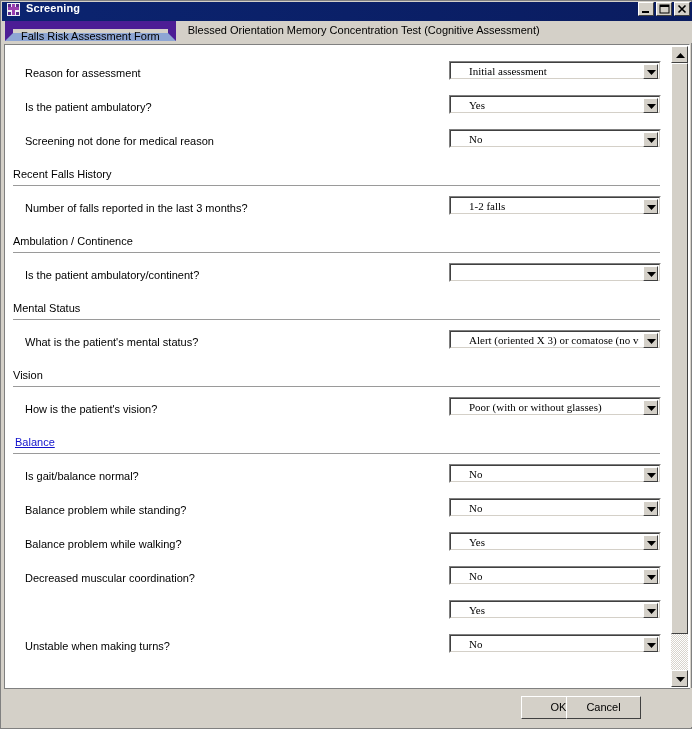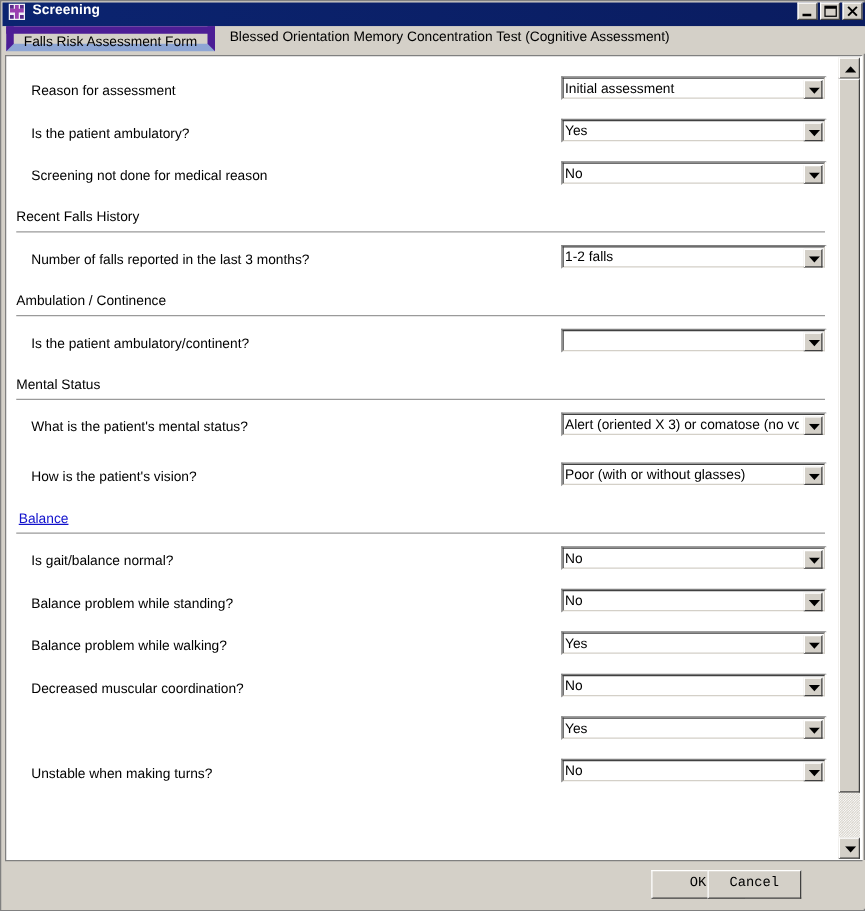--- a/index.html
+++ b/index.html
@@ -80,21 +80,21 @@
     line-height: 19px;
     padding: 0 8px;
     font-size: 11px;
     color: #000;
     box-sizing: border-box;
     white-space: nowrap;
     cursor: default;
   }
   .tab.active {
     background: #d4d0c8;
-    border: 6px solid #4c1d95;
+    border: 8px solid #4c1d95;
     border-bottom-color: #8ea6d4;
     line-height: 15px;
     font-weight: normal;
   }
   .tab.inactive {
     background: transparent;
     border: 2px solid transparent;
     line-height: 15px;
     margin-left: 2px;
     text-align: center;
@@ -152,28 +152,29 @@
   .combo-inner {
     position: absolute;
     left: 0; top: 0; right: 0; bottom: 0;
     border: 1px solid;
     border-color: #404040 #d4d0c8 #d4d0c8 #404040;
     box-sizing: border-box;
     background: #ffffff;
   }
   .combo-text {
     position: absolute;
-    left: 1px; top: 1px;
+    left: 18px; top: 1px;
     right: 20px;
     height: 15px;
     line-height: 15px;
     font-size: 11px;
     color: #000;
     white-space: nowrap;
     overflow: hidden;
+    font-family: Liberation Serif, serif;
   }
   .combo-arrow {
     position: absolute;
     right: 1px; top: 1px;
     width: 15px; height: 15px;
     background: #d4d0c8;
     border: 1px solid;
     border-color: #ffffff #404040 #404040 #ffffff;
     box-sizing: border-box;
     cursor: default;
@@ -263,21 +264,21 @@
   }
   .dlgbtn {
     position: absolute;
     top: 8px;
     width: 75px; height: 23px;
     background: #d4d0c8;
     border: 1px solid;
     border-color: #ffffff #404040 #404040 #ffffff;
     box-sizing: border-box;
     font-size: 11px;
-    font-family: Liberation Mono, monospace;
+    font-family: Liberation Sans, sans-serif;
     color: #000;
     text-align: center;
     line-height: 21px;
     cursor: default;
   }
   #btn-ok { left: 519px; }
   #btn-cancel { left: 564px; }
 </style>
 </head>
 <body>
@@ -427,20 +428,24 @@
                 <svg width="9" height="6" viewBox="0 0 9 6">
                     <path d="M0 0 L9 0 L4.5 5 Z" fill="#000"></path>
                   </svg>
               </div>
             </div>
           </div>
         </div>
 
         <div style="height:6px"></div>
 
+        <div class="section">
+          <div class="section-title">Vision</div>
+          <div class="section-rule"></div>
+        </div>
 
         <div class="frow">
           <div class="flabel">How is the patient's vision?</div>
           <div class="combo">
             <div class="combo-inner">
               <div class="combo-text">Poor (with or without glasses)</div>
               <div class="combo-arrow">
                 <svg width="9" height="6" viewBox="0 0 9 6">
                     <path d="M0 0 L9 0 L4.5 5 Z" fill="#000"></path>
                   </svg>

